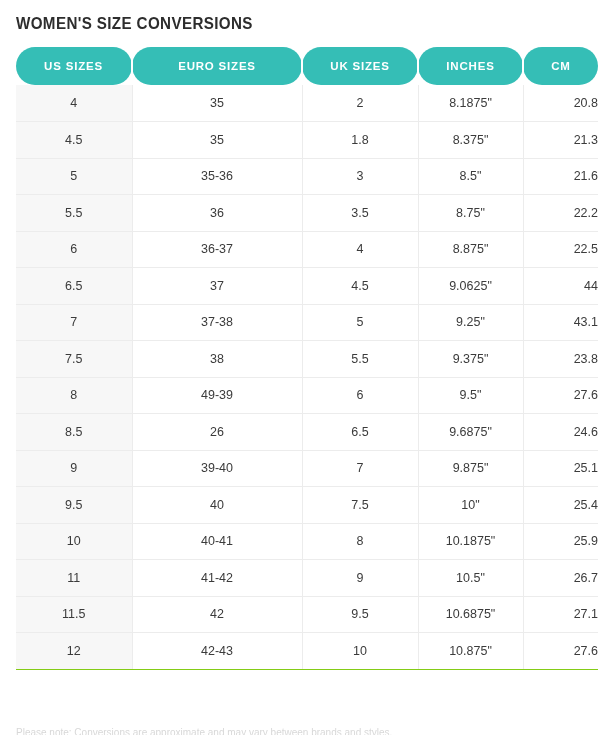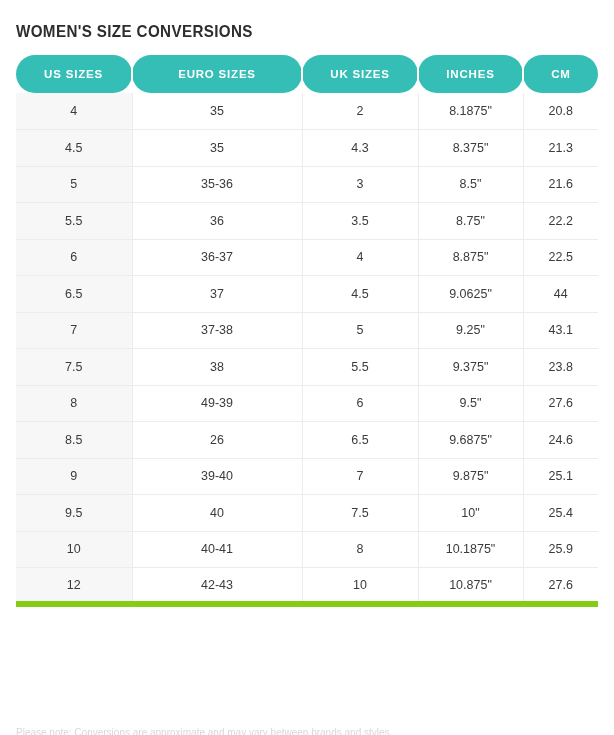--- a/index.html
+++ b/index.html
@@ -9,21 +9,21 @@
     height: 735px;
     background: #ffffff;
     font-family: "Liberation Sans", sans-serif;
     overflow: hidden;
   }
 
   .page {
     width: 614px;
     height: 735px;
     position: relative;
-    padding: 8px 16px;
+    padding: 0 16px;
   }
 
   
   .page-title {
     font-family: "Liberation Sans Narrow", "Liberation Sans", sans-serif;
     font-size: 16.5px;
     font-weight: bold;
     letter-spacing: 0.4px;
     color: #2d2d2d;
     text-transform: uppercase;
@@ -71,24 +71,25 @@
     font-size: 12.5px;
     color: #3b3b3b;
     background: #ffffff;
     border-bottom: 1px solid #ececec;
     border-right: 1px solid #ececec;
     white-space: nowrap;
   }
 
   .size-table td:last-child {
     border-right: none;
+    text-align: right;
   }
 
   .size-table tbody tr:last-child td {
-    border-bottom: 6px solid #84cc16;
+    border-bottom: 1px solid #84cc16;
   }
 
   
   .size-table td.col-us {
     background: #f7f7f7;
   }
 
   
   .col-w-us     { width: 116px; }
   .col-w-euro   { width: 170px; }
@@ -138,21 +139,21 @@
         <tr>
           <td class="col-us">4</td>
           <td class="col-euro">35</td>
           <td class="col-uk">2</td>
           <td class="col-inches">8.1875"</td>
           <td class="col-cm">20.8</td>
         </tr>
         <tr>
           <td class="col-us">4.5</td>
           <td class="col-euro">35</td>
-          <td class="col-uk">4.3</td>
+          <td class="col-uk">1.8</td>
           <td class="col-inches">8.375"</td>
           <td class="col-cm">21.3</td>
         </tr>
         <tr>
           <td class="col-us">5</td>
           <td class="col-euro">35-36</td>
           <td class="col-uk">3</td>
           <td class="col-inches">8.5"</td>
           <td class="col-cm">21.6</td>
         </tr>
@@ -220,20 +221,34 @@
           <td class="col-cm">25.4</td>
         </tr>
         <tr>
           <td class="col-us">10</td>
           <td class="col-euro">40-41</td>
           <td class="col-uk">8</td>
           <td class="col-inches">10.1875"</td>
           <td class="col-cm">25.9</td>
         </tr>
         <tr>
+          <td class="col-us">11</td>
+          <td class="col-euro">41-42</td>
+          <td class="col-uk">9</td>
+          <td class="col-inches">10.5"</td>
+          <td class="col-cm">26.7</td>
+        </tr>
+        <tr>
+          <td class="col-us">11.5</td>
+          <td class="col-euro">42</td>
+          <td class="col-uk">9.5</td>
+          <td class="col-inches">10.6875"</td>
+          <td class="col-cm">27.1</td>
+        </tr>
+        <tr>
           <td class="col-us">12</td>
           <td class="col-euro">42-43</td>
           <td class="col-uk">10</td>
           <td class="col-inches">10.875"</td>
           <td class="col-cm">27.6</td>
         </tr>
       </tbody>
   </table>
 
   <div class="footer-note">Please note: Conversions are approximate and may vary between brands and styles.</div>

